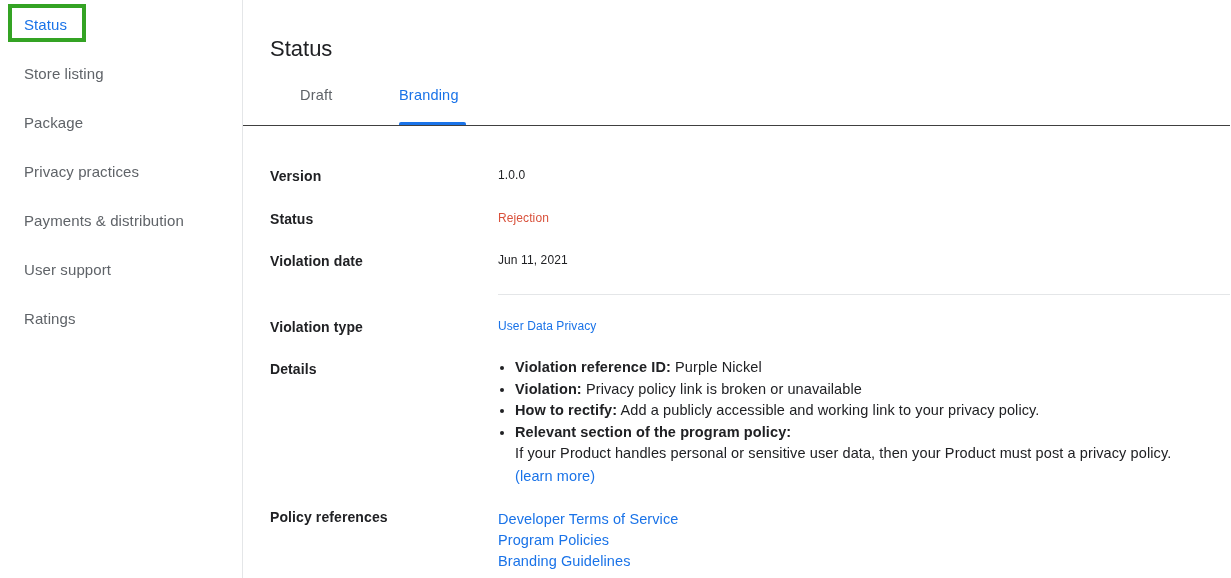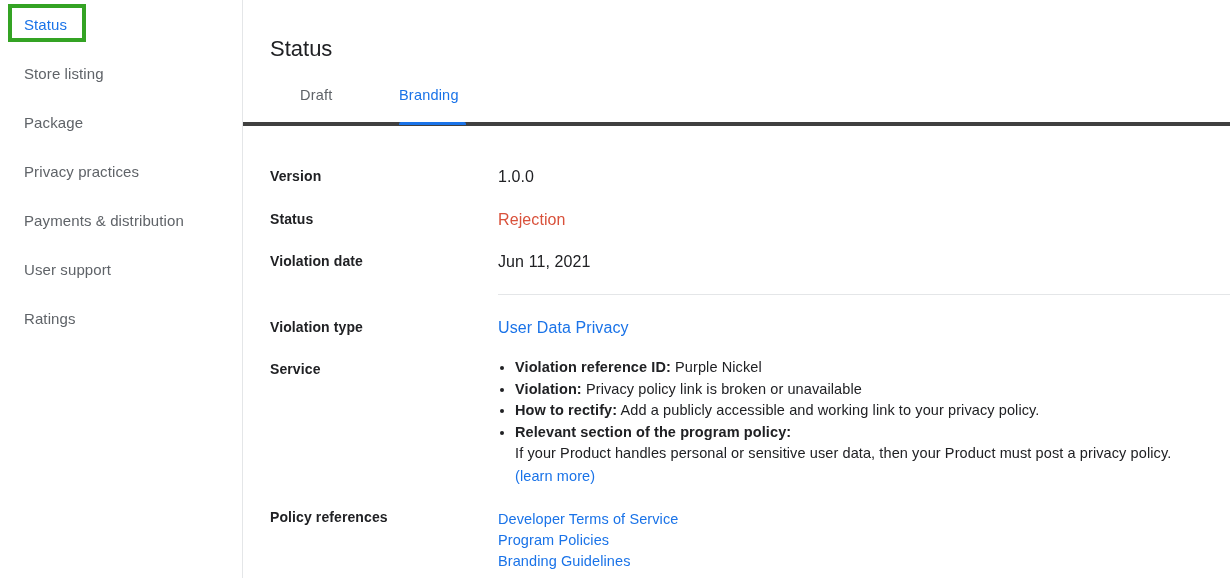--- a/index.html
+++ b/index.html
@@ -85,21 +85,21 @@
     letter-spacing: 0;
   }
 
   
   .tabs {
     position: absolute;
     left: 0;
     top: 84px;
     width: 987px;
     height: 42px;
-    border-bottom: 4px solid #404040;
+    border-bottom: 1px solid #404040;
     box-sizing: border-box;
   }
   .tab {
     position: absolute;
     top: 0;
     height: 41px;
     display: flex;
     align-items: flex-start;
     padding-top: 3px;
     box-sizing: border-box;
@@ -143,21 +143,21 @@
     font-size: 14px;
     font-weight: bold;
     color: #202124;
     letter-spacing: 0.1px;
     white-space: nowrap;
   }
   .row-value {
     position: absolute;
     left: 255px;
     top: 0;
-    font-size: 16px;
+    font-size: 12px;
     color: #202124;
     letter-spacing: 0.1px;
   }
   .row-version   { top: 42px; }
   .row-status    { top: 85px; }
   .row-vdate     { top: 127px; }
   .row-vtype     { top: 193px; }
   .row-details   { top: 235px; }
   .row-policies  { top: 383px; }
 
@@ -284,21 +284,21 @@
       <div class="divider"></div>
 
       <div class="row row-vtype">
         <div class="row-label">Violation type</div>
         <div class="row-value">
           <a class="link">User Data Privacy</a>
         </div>
       </div>
 
       <div class="row row-details">
-        <div class="row-label">Service</div>
+        <div class="row-label">Details</div>
         <ul class="bullets">
           <li>
             <b>Violation reference ID:</b><span> Purple Nickel</span>
           </li>
           <li>
             <b>Violation:</b><span> Privacy policy link is broken or unavailable</span>
           </li>
           <li>
             <b>How to rectify:</b><span> Add a publicly accessible and working link to your privacy policy.</span>
           </li>

